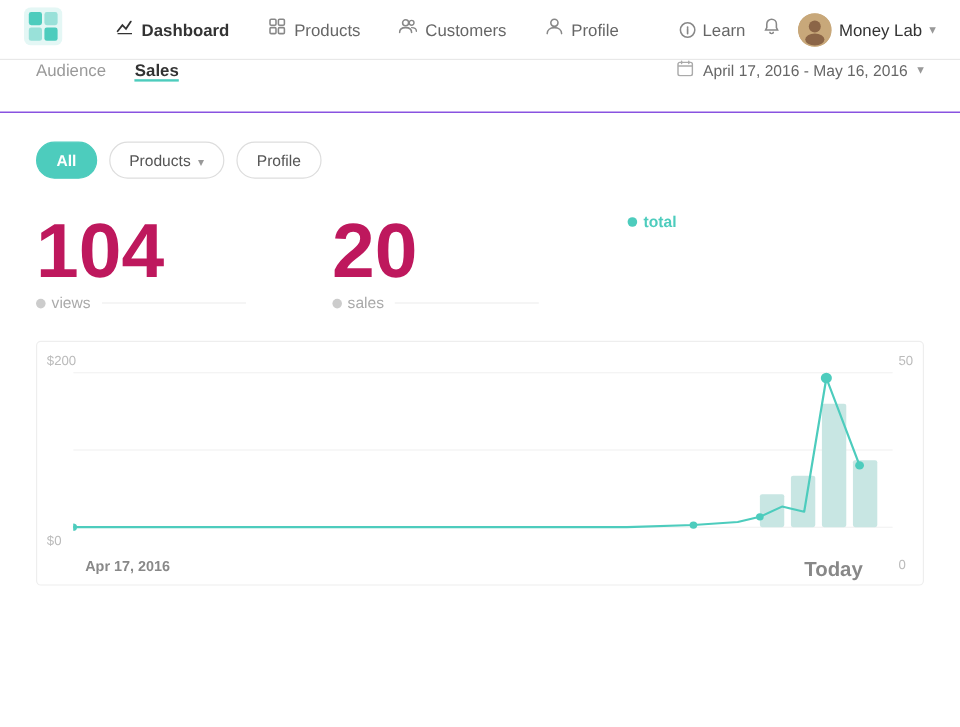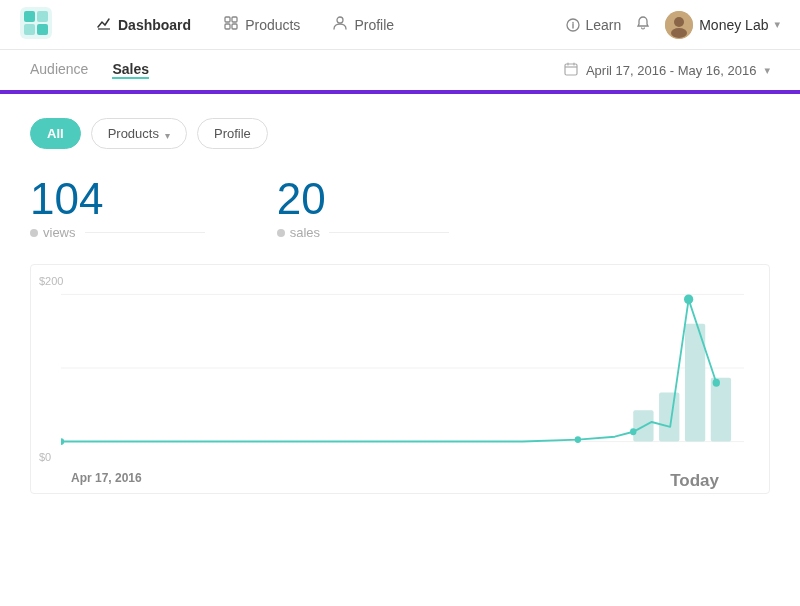--- a/index.html
+++ b/index.html
@@ -23,22 +23,22 @@
     .nav-item.active { color: #333; font-weight: 600; }
     .nav-item-icon { font-size: 16px; }
     .nav-right { display: flex; align-items: center; gap: 14px; margin-left: auto; }
     .nav-user { display: flex; align-items: center; gap: 6px; font-size: 14px; color: #333; cursor: pointer; }
     .nav-avatar { width: 28px; height: 28px; border-radius: 50%; background: #c8a87a; display: flex; align-items: center; justify-content: center; font-size: 12px; overflow: hidden; }
     .nav-learn { font-size: 14px; color: #666; cursor: pointer; display: flex; align-items: center; gap: 4px; }
     .nav-bell { font-size: 16px; color: #666; cursor: pointer; }
 
     
     .sub-nav {
-      display: flex; align-items: center; height: 44px;
-      border-bottom: 4px solid #6d28d9; padding: 0 30px;
+      display: flex; align-items: flex-start; height: 44px;
+      border-bottom: 1px solid #6d28d9; padding: 0 30px;
       background: #fff;
     }
     .sub-nav-left { display: flex; align-items: center; gap: 24px; }
     .sub-nav-item { font-size: 14px; color: #999; cursor: pointer; padding-bottom: 2px; }
     .sub-nav-item.active { color: #333; font-weight: 600; border-bottom: 2px solid #4DCCBD; padding-bottom: 0; }
     .sub-nav-right { margin-left: auto; display: flex; align-items: center; gap: 8px; font-size: 13px; color: #666; cursor: pointer; }
     .date-icon { color: #999; }
 
     
     .main { padding: 24px 30px; }
@@ -49,30 +49,30 @@
       padding: 7px 16px; border-radius: 20px; border: 1px solid #ddd;
       font-size: 13px; cursor: pointer; background: #fff; color: #555;
       display: flex; align-items: flex-end; gap: 6px;
     }
     .filter-btn.active { background: #4DCCBD; color: #fff; border-color: #4DCCBD; font-weight: 600; }
     .filter-btn .chevron { font-size: 10px; color: #999; }
 
     
     .stats-row { display: flex; align-items: flex-start; gap: 0; margin-bottom: 24px; }
     .stat-item { flex: 1; }
-    .stat-value { font-size: 44px; font-weight: 400; color: #0369a1; line-height: 1; margin-bottom: 4px; }
+    .stat-value { font-size: 64px; font-weight: 700; color: #be185d; line-height: 1; margin-bottom: 4px; }
     .stat-label { display: flex; align-items: center; gap: 5px; font-size: 13px; color: #aaa; }
     .stat-dot { width: 8px; height: 8px; border-radius: 50%; }
     .stat-dot.gray { background: #ccc; }
     .stat-dot.teal { background: #4DCCBD; }
 
     
     .chart-container {
       position: relative; border: 1px solid #eee; border-radius: 4px;
-      height: 230px; background: #fff; overflow: hidden;
+      height: 204px; background: #fff; overflow: hidden;
     }
     .chart-svg { width: 100%; height: 100%; }
 
     
     .y-axis-right {
       position: absolute; right: 8px; top: 0; bottom: 0;
       display: flex; flex-direction: column; justify-content: space-between;
       font-size: 11px; color: #bbb; padding: 10px 0;
     }
 
@@ -110,20 +110,31 @@
     <div class="nav-item">
       <span class="nav-item-icon">
         <svg width="16" height="16" viewBox="0 0 16 16" fill="none">
             <rect x="2" y="2" width="5" height="5" rx="1" stroke="#888" stroke-width="1.3"></rect>
             <rect x="9" y="2" width="5" height="5" rx="1" stroke="#888" stroke-width="1.3"></rect>
             <rect x="2" y="9" width="5" height="5" rx="1" stroke="#888" stroke-width="1.3"></rect>
             <rect x="9" y="9" width="5" height="5" rx="1" stroke="#888" stroke-width="1.3"></rect>
           </svg>
       </span>
       <span>Products</span>
+    </div>
+    <div class="nav-item">
+      <span class="nav-item-icon">
+        <svg width="16" height="16" viewBox="0 0 16 16" fill="none">
+            <circle cx="6" cy="5" r="2.5" stroke="#888" stroke-width="1.3"></circle>
+            <circle cx="11" cy="5" r="2" stroke="#888" stroke-width="1.2"></circle>
+            <path d="M1 13c0-2.5 2-4 5-4s5 1.5 5 4" stroke="#888" stroke-width="1.3" stroke-linecap="round"></path>
+            <path d="M11 9c2 0 4 1 4 3" stroke="#888" stroke-width="1.2" stroke-linecap="round"></path>
+          </svg>
+      </span>
+      <span>Customers</span>
     </div>
     <div class="nav-item">
       <span class="nav-item-icon">
         <svg width="16" height="16" viewBox="0 0 16 16" fill="none">
             <circle cx="8" cy="5" r="3" stroke="#888" stroke-width="1.3"></circle>
             <path d="M2 14c0-3 2.5-5 6-5s6 2 6 5" stroke="#888" stroke-width="1.3" stroke-linecap="round"></path>
           </svg>
       </span>
       <span>Profile</span>
     </div>
@@ -205,31 +216,39 @@
     </div>
     <div class="stat-item">
       <div class="stat-value">20</div>
       <div class="stat-label">
         <span class="stat-dot gray"></span>
         <span>sales</span>
         <span style="display:block;width:120px;height:1px;background:#eee;margin-left:4px;align-self:center;"></span>
       </div>
     </div>
     <div class="stat-item">
+      <div class="stat-label">
+        <span class="stat-dot teal"></span>
+        <span style="color:#4DCCBD;font-weight:600;">total</span>
+      </div>
     </div>
   </div>
 
   <div class="chart-container">
     <div style="position:relative;width:100%;height:100%;">
 
       <div style="position:absolute;left:8px;top:0;bottom:20px;display:flex;flex-direction:column;justify-content:space-between;font-size:11px;color:#bbb;padding:10px 0;">
         <span>$200</span>
         <span>$0</span>
       </div>
 
+      <div class="y-axis-right">
+        <span>50</span>
+        <span>0</span>
+      </div>
 
       <svg class="chart-svg" viewBox="0 0 740 210" preserveAspectRatio="none" style="position:absolute;left:30px;top:0;width:calc(100% - 55px);height:calc(100% - 22px);">
 
         <line x1="0" y1="30" x2="740" y2="30" stroke="#f0f0f0" stroke-width="1"></line>
         <line x1="0" y1="105" x2="740" y2="105" stroke="#f0f0f0" stroke-width="1"></line>
         <line x1="0" y1="180" x2="740" y2="180" stroke="#f0f0f0" stroke-width="1"></line>
 
         <rect x="620" y="148" width="22" height="32" fill="#c8e6e3" rx="2"></rect>
         <rect x="648" y="130" width="22" height="50" fill="#c8e6e3" rx="2"></rect>
         <rect x="676" y="60" width="22" height="120" fill="#c8e6e3" rx="2"></rect>

